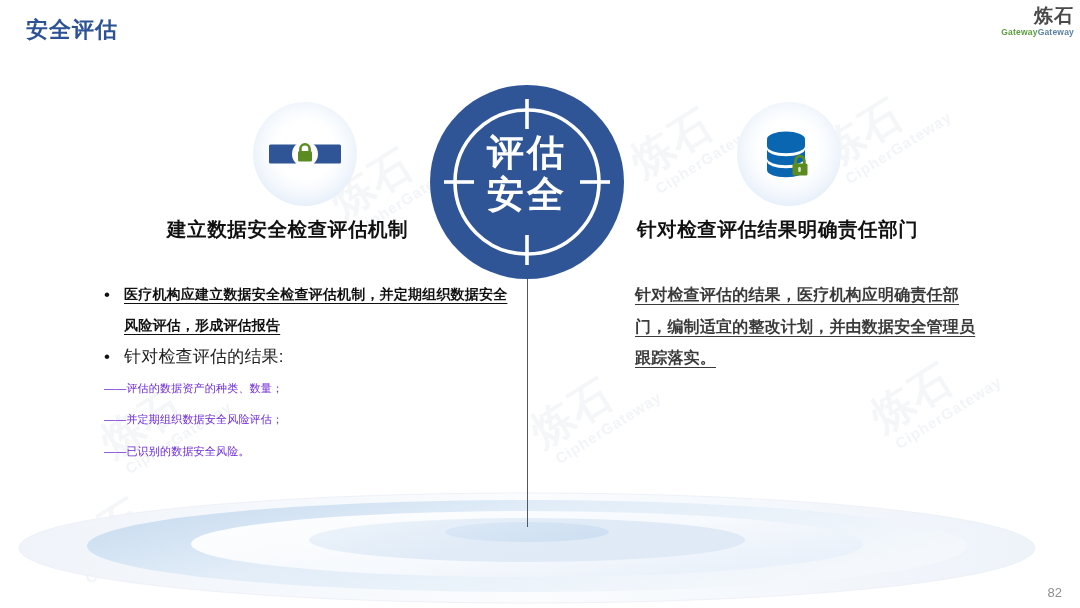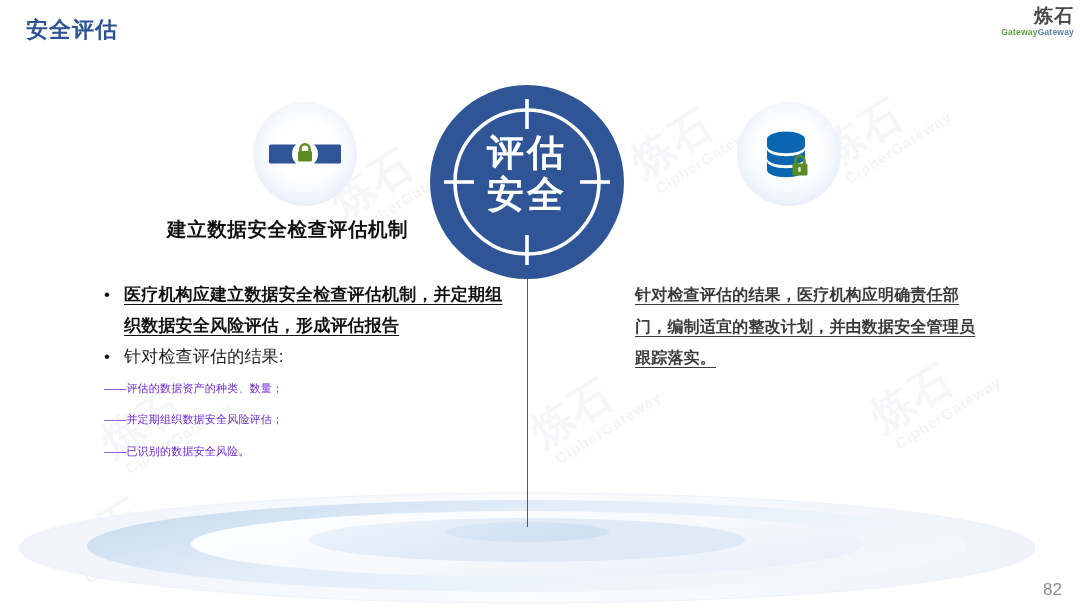--- a/index.html
+++ b/index.html
@@ -153,21 +153,21 @@
   }
   #body-left .bullet-dot {
     flex:0 0 auto;
     width:20px;
     font-size:17px;
     line-height:31px;
     color:#111;
     text-align:left;
   }
   #body-left .emph {
-    font-size:17px;
+    font-size:14px;
     font-weight:bold;
     color:#111111;
     line-height:31px;
     letter-spacing:.2px;
     text-decoration:underline;
     text-underline-offset:4px;
     text-decoration-thickness:1.4px;
   }
   #body-left .plain {
     font-size:17px;
@@ -195,21 +195,21 @@
     letter-spacing:.2px;
     text-decoration:underline;
     text-underline-offset:4px;
     text-decoration-thickness:1.4px;
   }
 
   
   #page-number {
     position:absolute;
     right:18px; bottom:8px;
-    font-size:17px;
+    font-size:13px;
     color:#8d8d8d;
   }
 </style>
 </head>
 <body>
 
 <div id="slide">
 
   <div class="wm wm-a">
     <span class="wm-cn">炼石</span>
@@ -318,20 +318,21 @@
       <line x1="14" y1="97" x2="44" y2="97" stroke="#ffffff" stroke-width="3.6"></line>
       <line x1="150" y1="97" x2="180" y2="97" stroke="#ffffff" stroke-width="3.6"></line>
     </svg>
     <div class="target-label">
       <div>评估</div>
       <div>安全</div>
     </div>
   </div>
 
   <div class="col-heading" id="heading-left">建立数据安全检查评估机制</div>
+  <div class="col-heading" id="heading-right">针对检查评估结果明确责任部门</div>
 
   <div id="body-left">
     <div class="bullet-row">
       <span class="bullet-dot">•</span>
       <span class="emph">医疗机构应建立数据安全检查评估机制，并定期组织数据安全风险评估，形成评估报告</span>
     </div>
     <div class="bullet-row">
       <span class="bullet-dot">•</span>
       <span class="plain">针对检查评估的结果:</span>
     </div>

